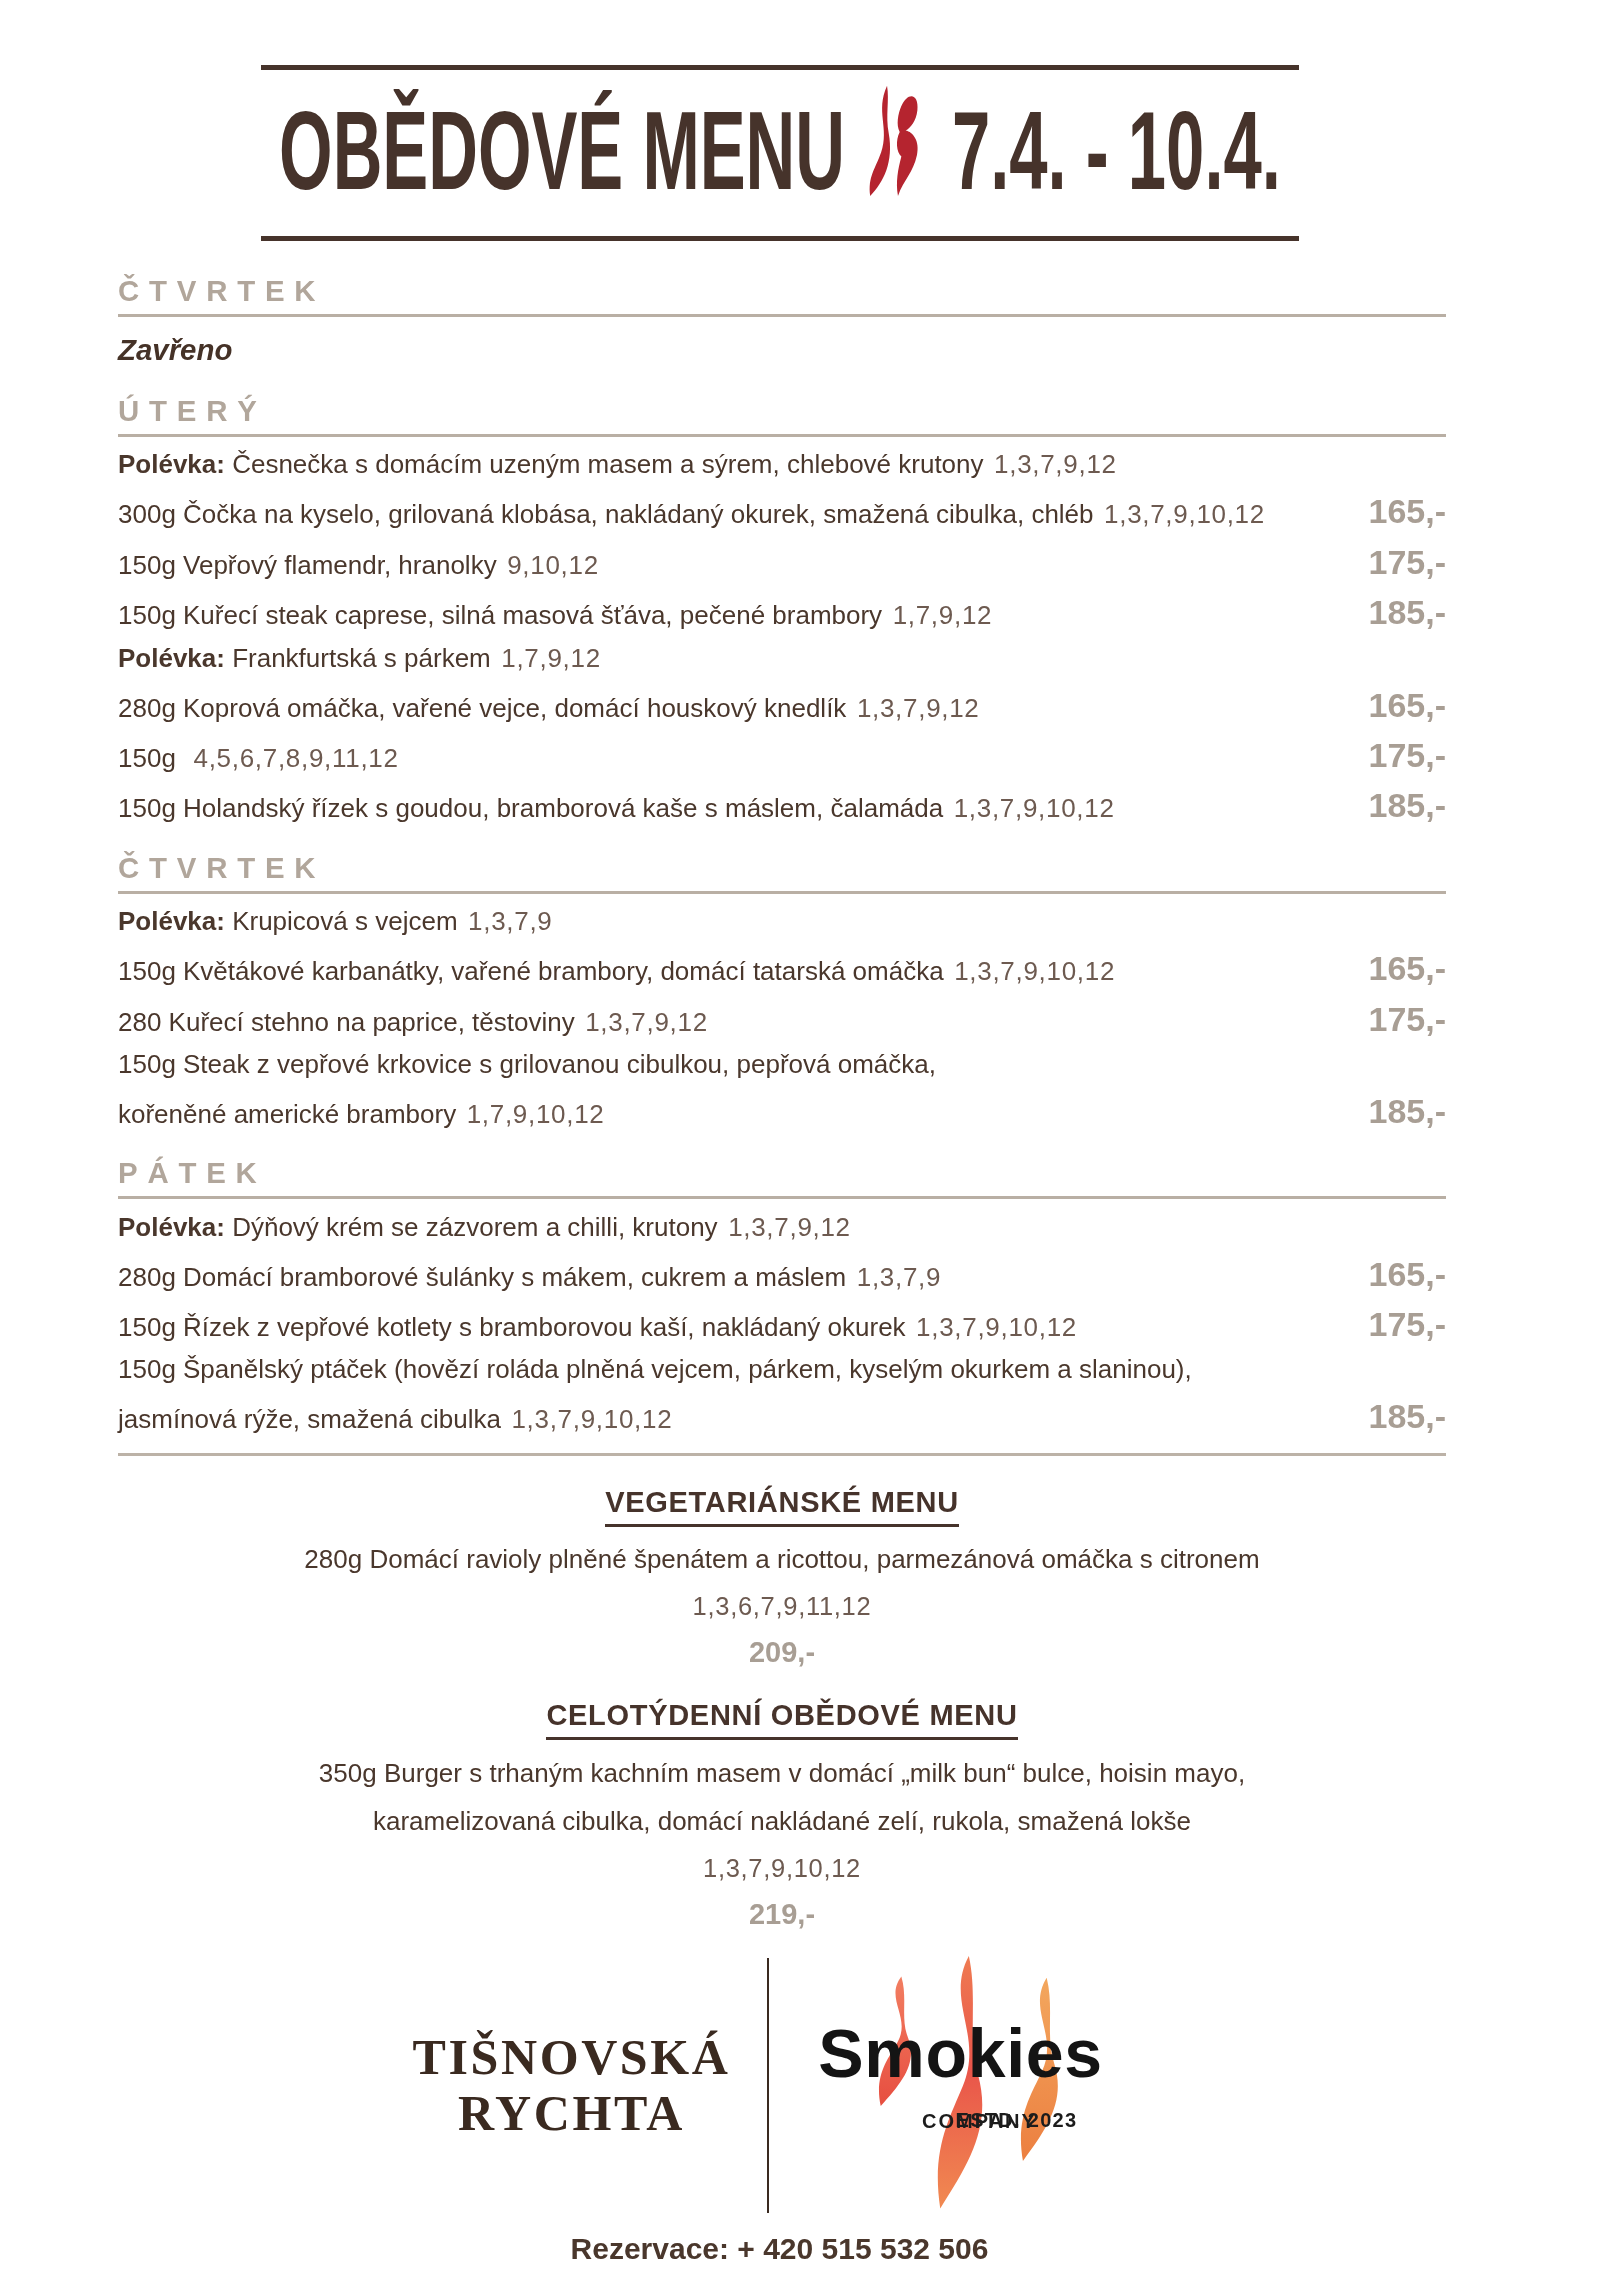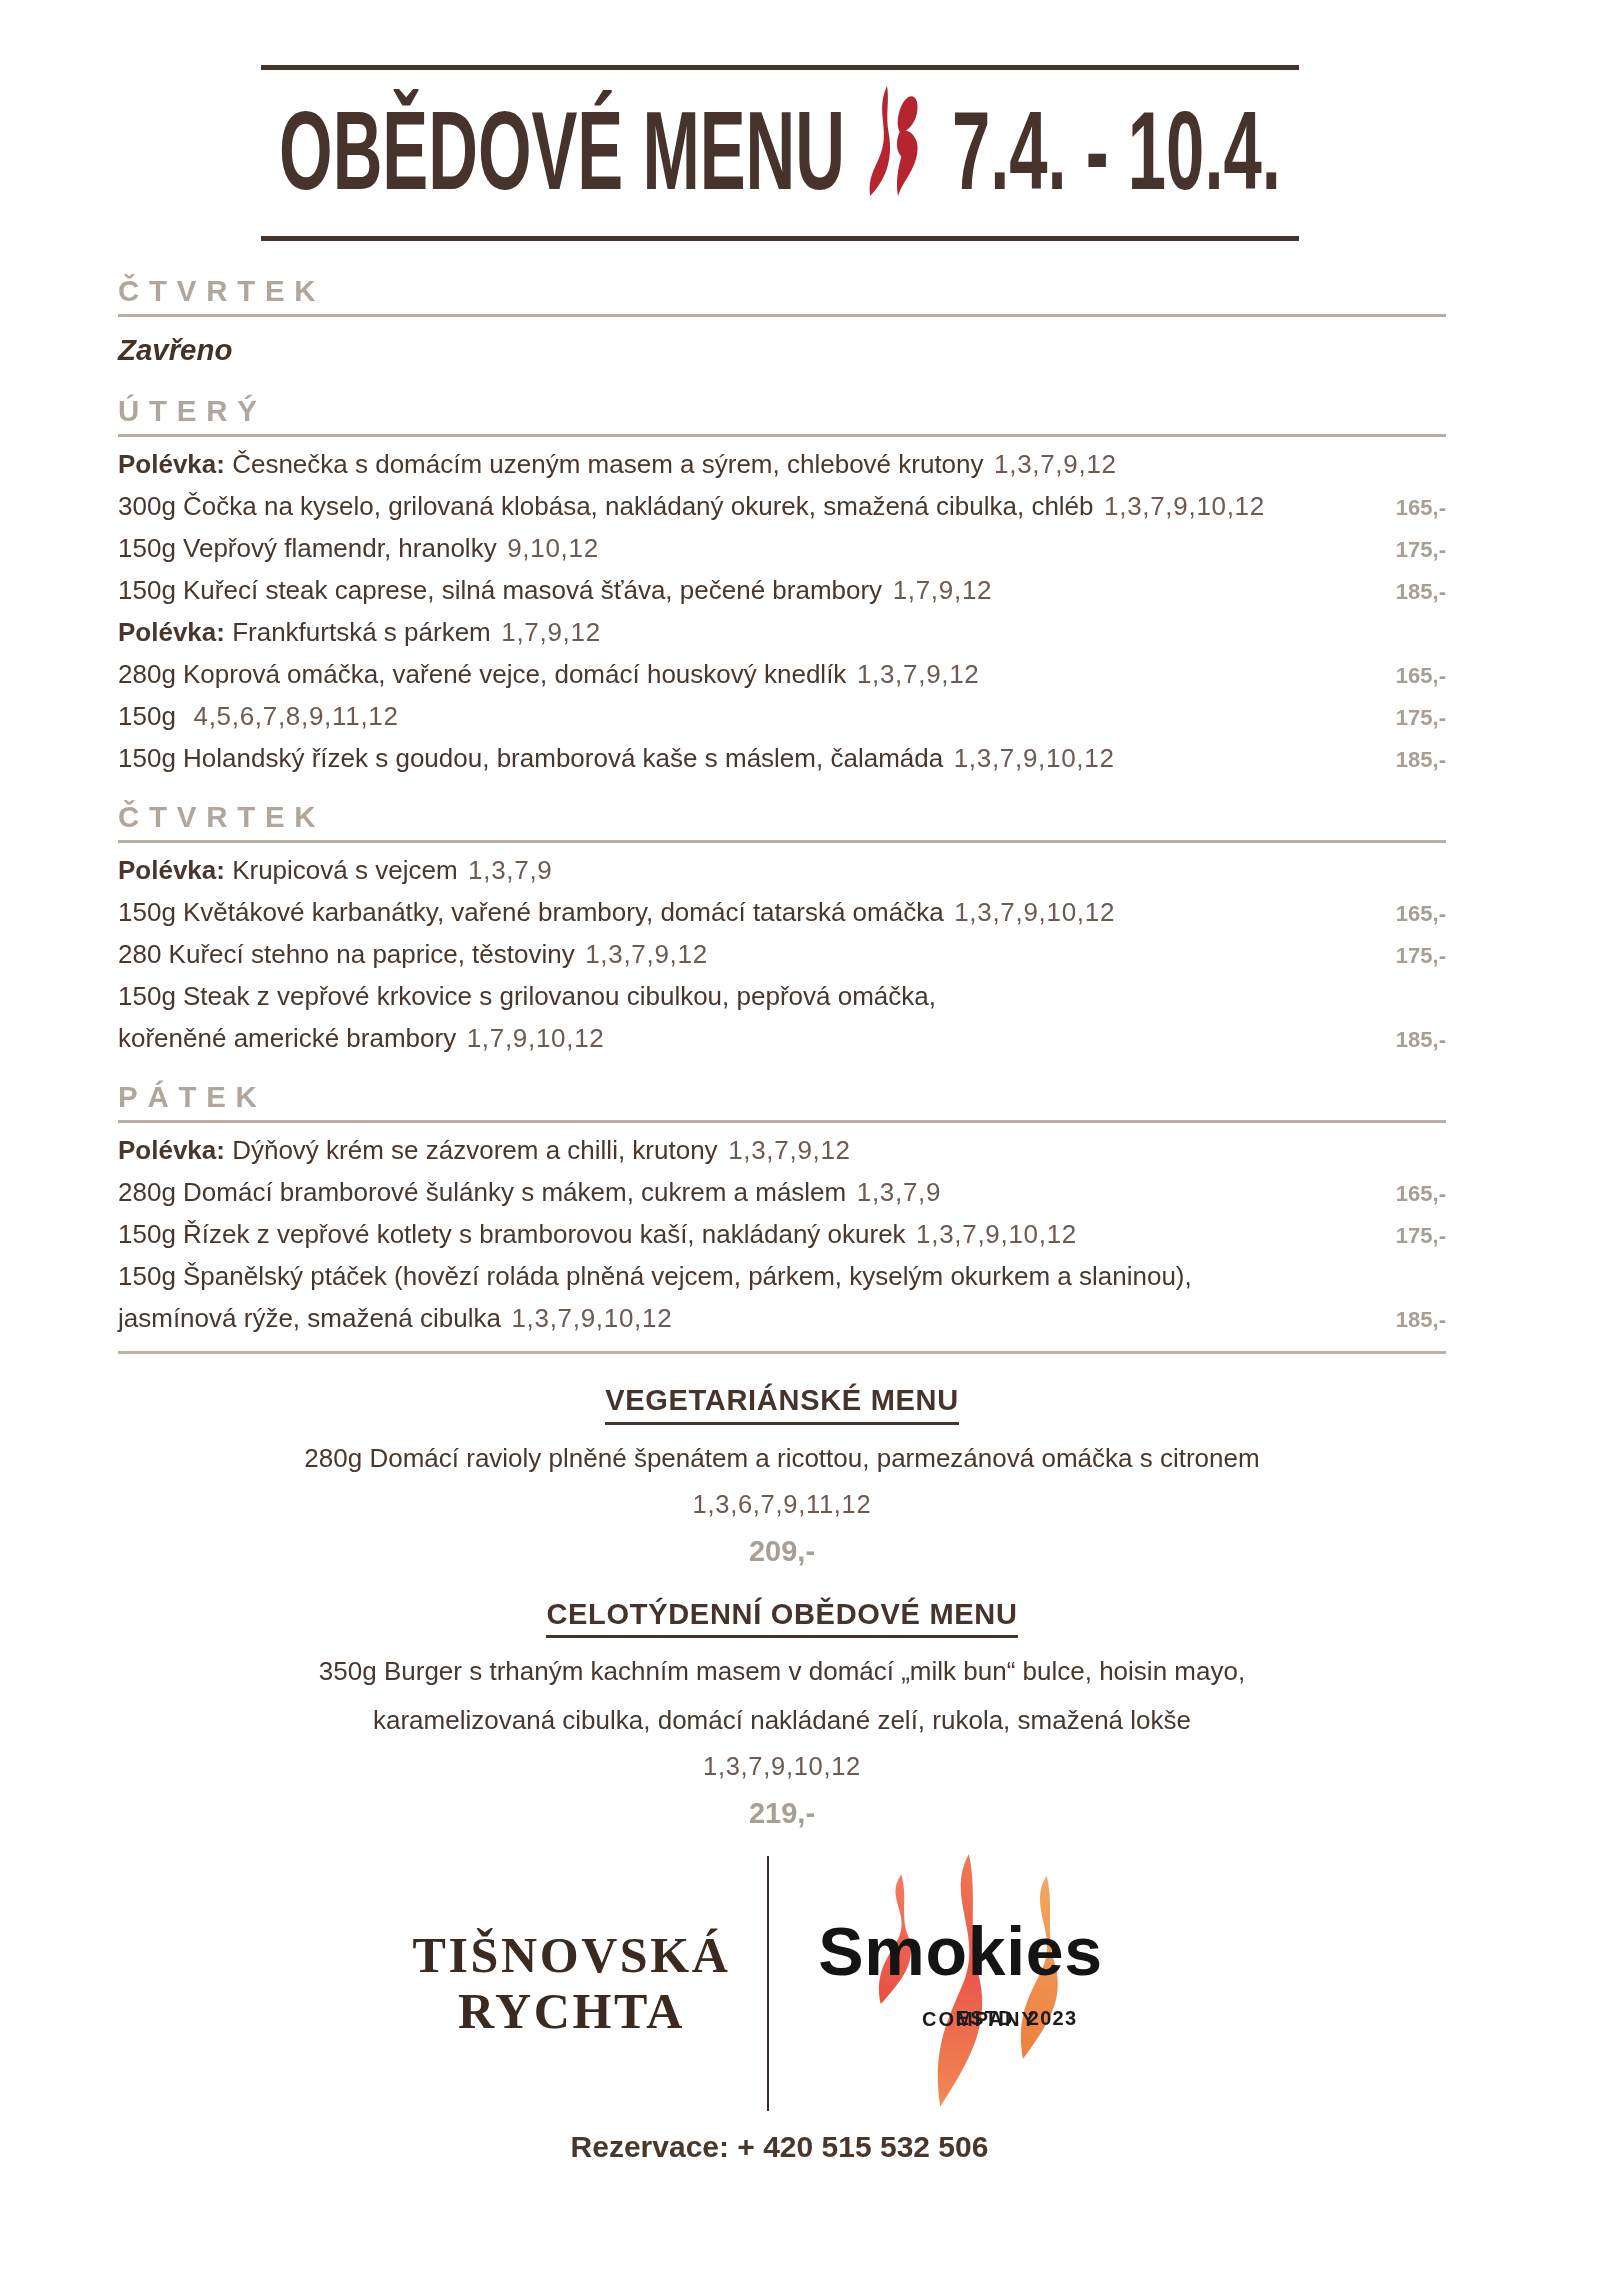--- a/index.html
+++ b/index.html
@@ -34,21 +34,21 @@
     margin:15.7px 0 2.6px; font-size:29.4px; font-weight:700; font-style:italic; color:#453227;
   }
   .rows { margin-top:14.4px; }
   .row {
     display:flex; align-items:baseline; margin-bottom:14.4px;
     font-size:26px; line-height:1.06; color:#4a372c;
   }
   .prefix { margin-right:7.2px; white-space:pre; }
   .soup .prefix { font-weight:700; }
   .allerg { margin-left:10.5px; color:#6d5a50; letter-spacing:0.7px; white-space:pre; }
-  .price { margin-left:auto; font-weight:700; color:#a89e94; font-size:22px; padding-left:19.6px; }
+  .price { margin-left:auto; font-weight:700; color:#a89e94; font-size:34px; padding-left:19.6px; }
   
   .divider { height:3.3px; background:#bcb2a7; border:none; margin:18.3px 0 0; }
   .special { text-align:center; }
   .special h3 {
     display:inline-block; margin:30px 0 0; font-size:29px; font-weight:700;
     color:#46332b; padding-bottom:4.6px; border-bottom:3.3px solid #46332b; letter-spacing:0.7px;
   }
   .sline  { margin:17.7px 0 0; font-size:26px; color:#4a372c; }
   .sallerg{ margin:16.4px 0 0; font-size:25.5px; color:#6d5a50; letter-spacing:0.7px; }
   .sprice { margin:15.7px 0 0; font-size:29px; font-weight:700; color:#a89e94; }

